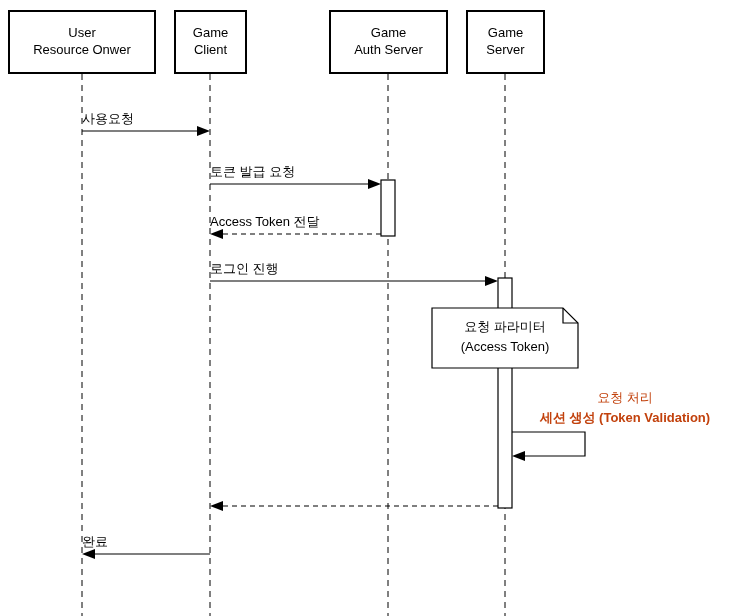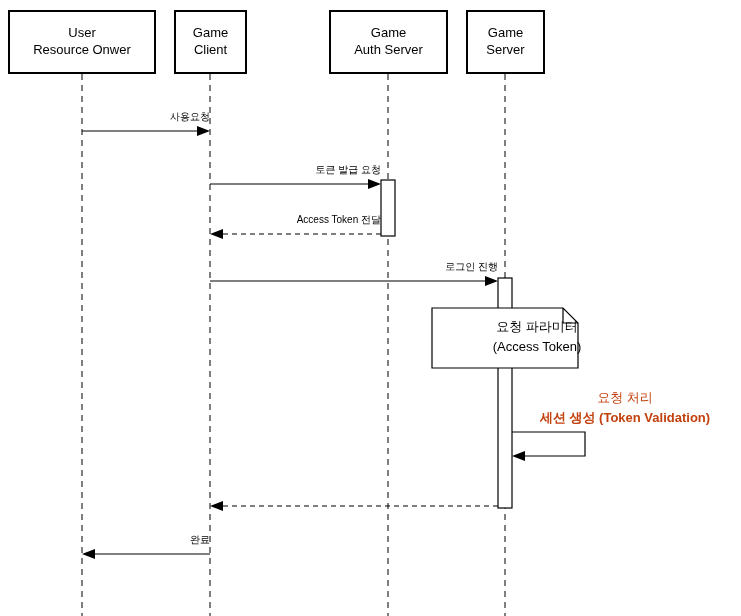--- a/index.html
+++ b/index.html
@@ -30,32 +30,31 @@
     align-items: center;
     justify-content: center;
     font-size: 13px;
     line-height: 1.3;
     color: #000000;
     text-align: right;
   }
   .actor-box span { display: block; }
   .msg-label {
     position: absolute;
-    font-size: 10px;
+    font-size: 13px;
     color: #000000;
-    text-align: right;
+    text-align: left;
     white-space: nowrap;
   }
   .note-text {
     position: absolute;
     font-size: 13px;
     color: #000000;
     text-align: center;
     line-height: 1.55;
-    padding-left: 32px;
   }
   .note-text span { display: block; }
   .self-msg-text {
     position: absolute;
     font-size: 13px;
     color: #c2410c;
     text-align: center;
     line-height: 1.55;
     white-space: nowrap;
   }

